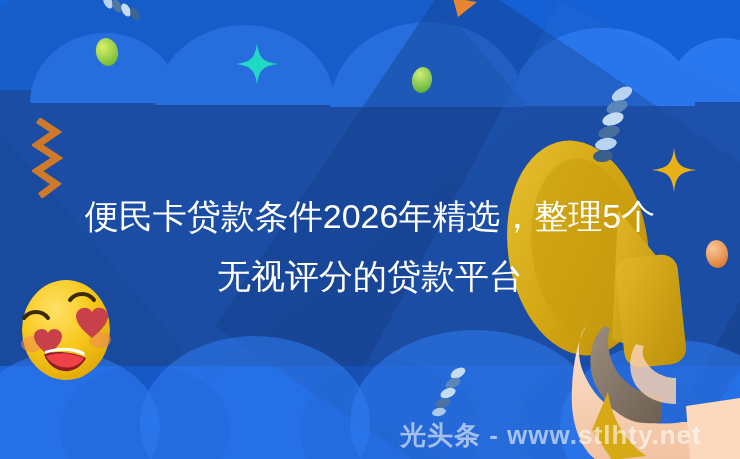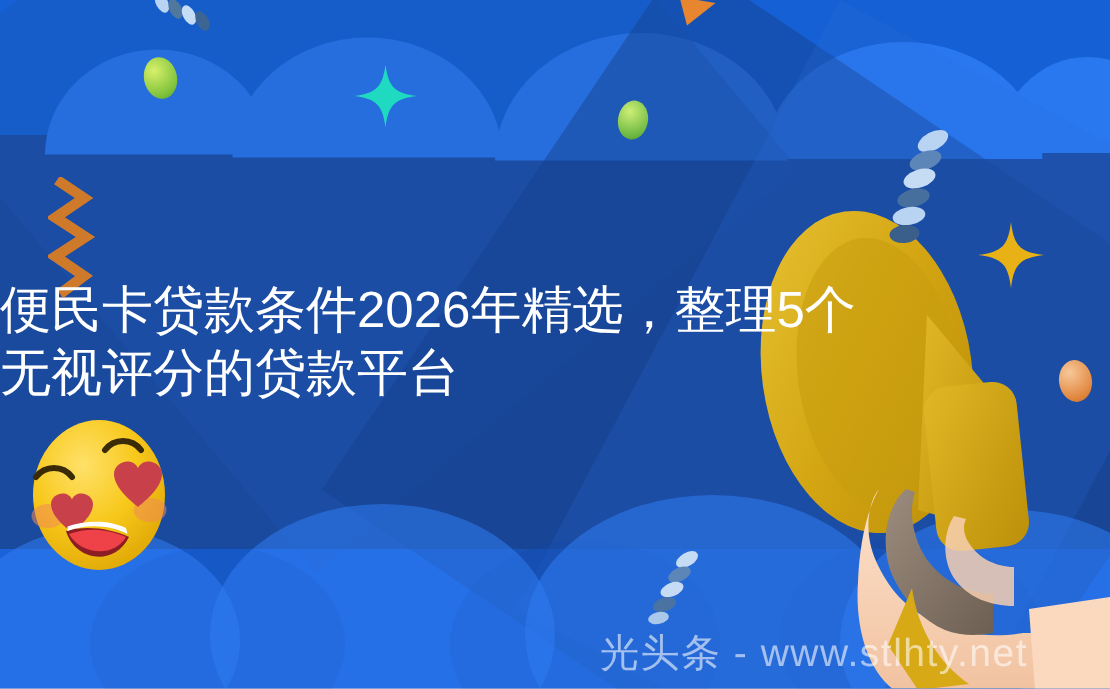--- a/index.html
+++ b/index.html
@@ -109,40 +109,42 @@
   .blobd-1 { left: 60px;  top: 364px; width: 170px; height: 130px; }
   .blobd-2 { left: 300px; top: 360px; width: 180px; height: 140px; }
   .blobd-3 { left: 520px; top: 358px; width: 175px; height: 135px; }
 
   
   .title {
     position: absolute;
     left: 0;
     top: 186px;
     width: 740px;
+    text-align: center;
     color: #ffffff;
     font-size: 34px;
-    line-height: 42px;
+    line-height: 60px;
     font-weight: 400;
     letter-spacing: 0px;
     white-space: pre-line;
     z-index: 40;
   }
 
   
   .watermark {
     position: absolute;
     left: 400px;
     top: 420px;
     color: rgba(255,255,255,.58);
     font-size: 26px;
     line-height: 30px;
     letter-spacing: 1px;
     white-space: nowrap;
     z-index: 45;
+    font-weight: bold;
   }
 
   
   .megaphone { position: absolute; left: 500px; top: 130px; width: 240px; height: 330px; z-index: 30; }
 
   
   .emoji {
     position: absolute;
     left: 14px;
     top: 278px;

